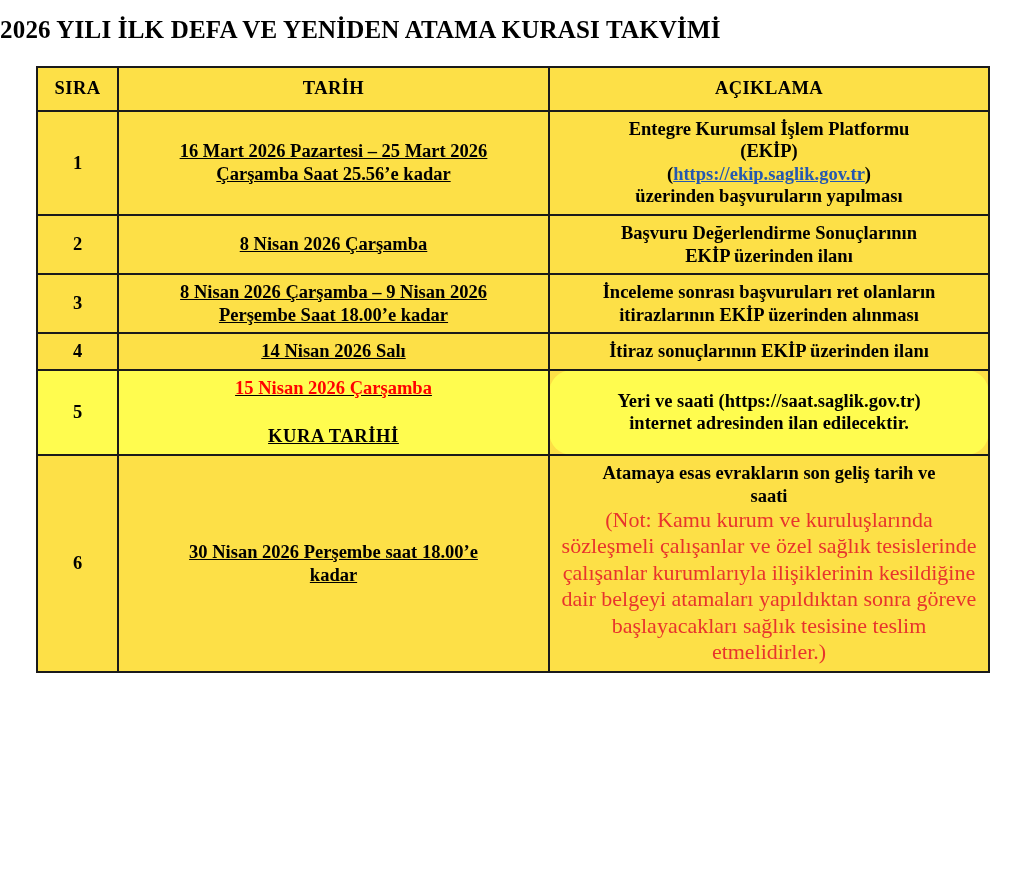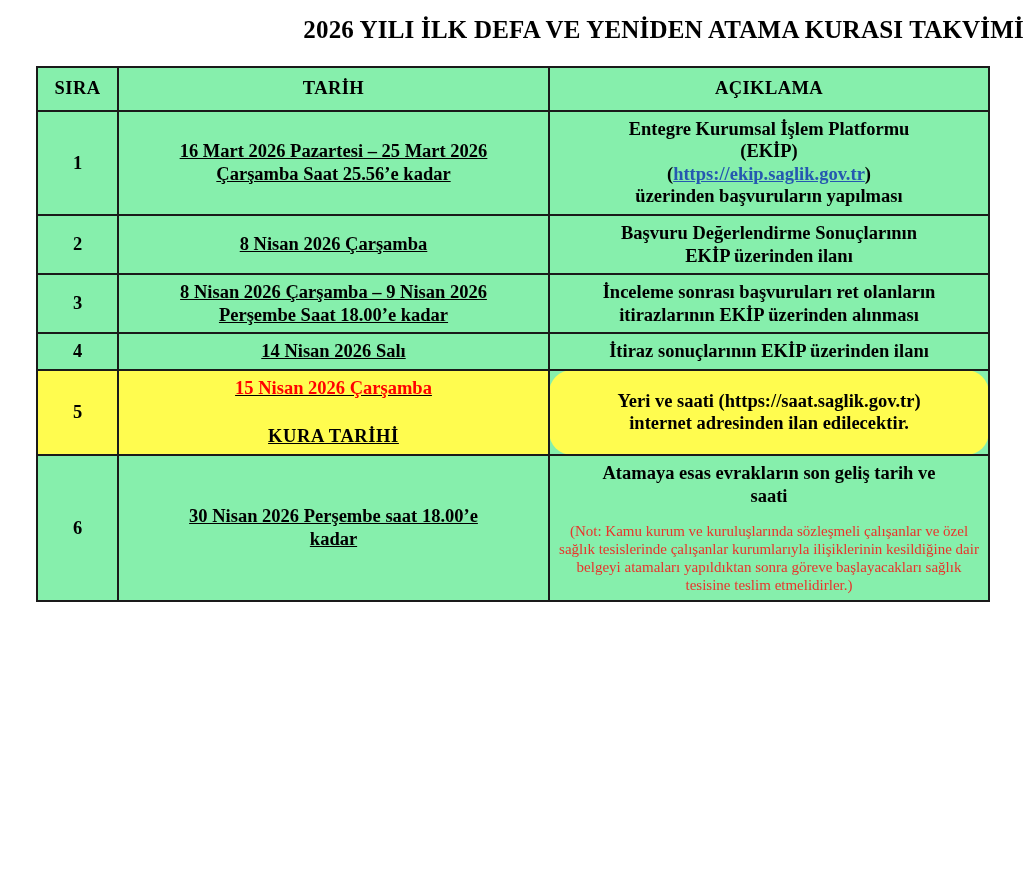--- a/index.html
+++ b/index.html
@@ -15,36 +15,36 @@
     color: #000000;
     overflow: hidden;
   }
   .page {
     position: relative;
     width: 1024px;
     height: 884px;
     box-sizing: border-box;
   }
   .doc-title {
-    text-align: right;
+    text-align: left;
     font-weight: bold;
     font-size: 25px;
     letter-spacing: 0.2px;
     margin: 0;
     padding-top: 16px;
     padding-bottom: 0;
     line-height: 1.15;
   }
   table.schedule {
     border-collapse: collapse;
     table-layout: fixed;
     width: 952px;
     margin-left: 36px;
     margin-top: 21px;
-    background: #86efac;
+    background: #fde047;
   }
   table.schedule td,
   table.schedule th {
     border: 2px solid #1a1a1a;
     vertical-align: middle;
     text-align: center;
     font-weight: bold;
     font-size: 18.5px;
     line-height: 1.22;
     padding: 6px 8px;
@@ -79,24 +79,23 @@
   .link {
     color: #2558b0;
     text-decoration: underline;
   }
   .red {
     color: #FF0000;
   }
   .note {
     color: #e8342c;
     font-weight: normal;
-    font-size: 15px;
+    font-size: 22px;
     line-height: 1.2;
     display: block;
-    margin-top: 15px;
   }
   .kura {
     display: block;
     margin-top: 26px;
     letter-spacing: 0.6px;
   }
   .blk { display: block; }
 </style>
 </head>
 <body>

